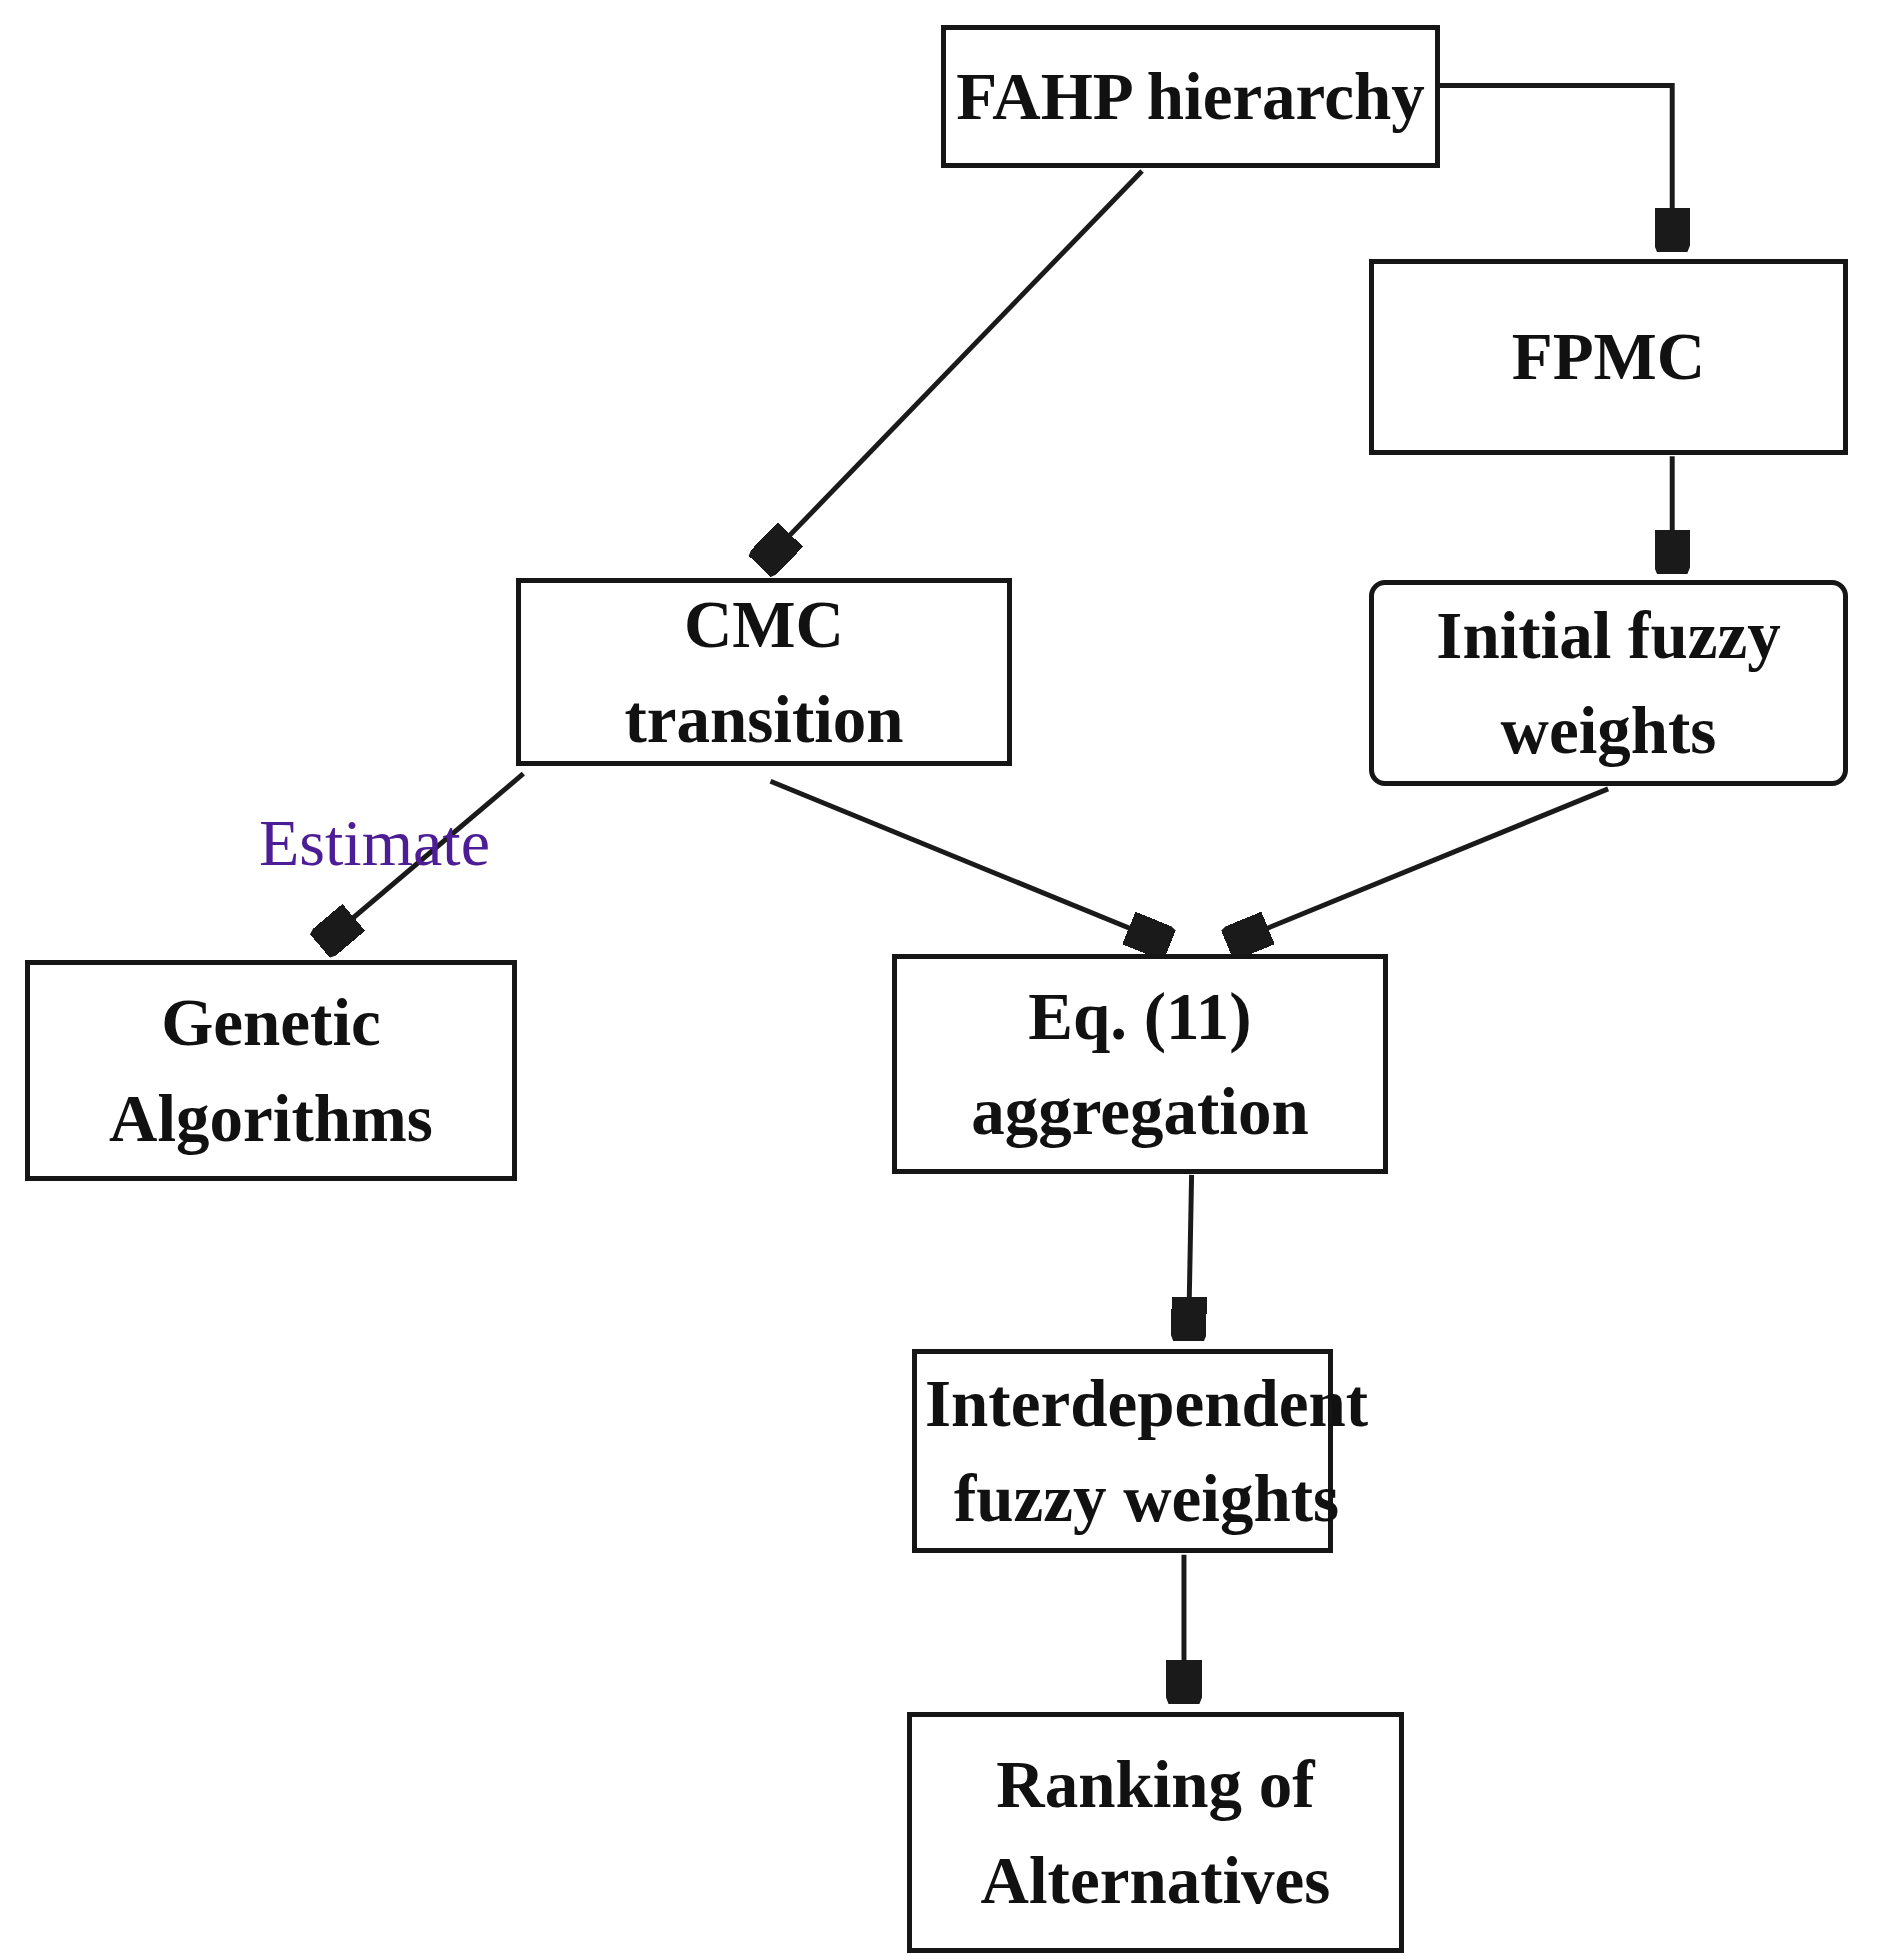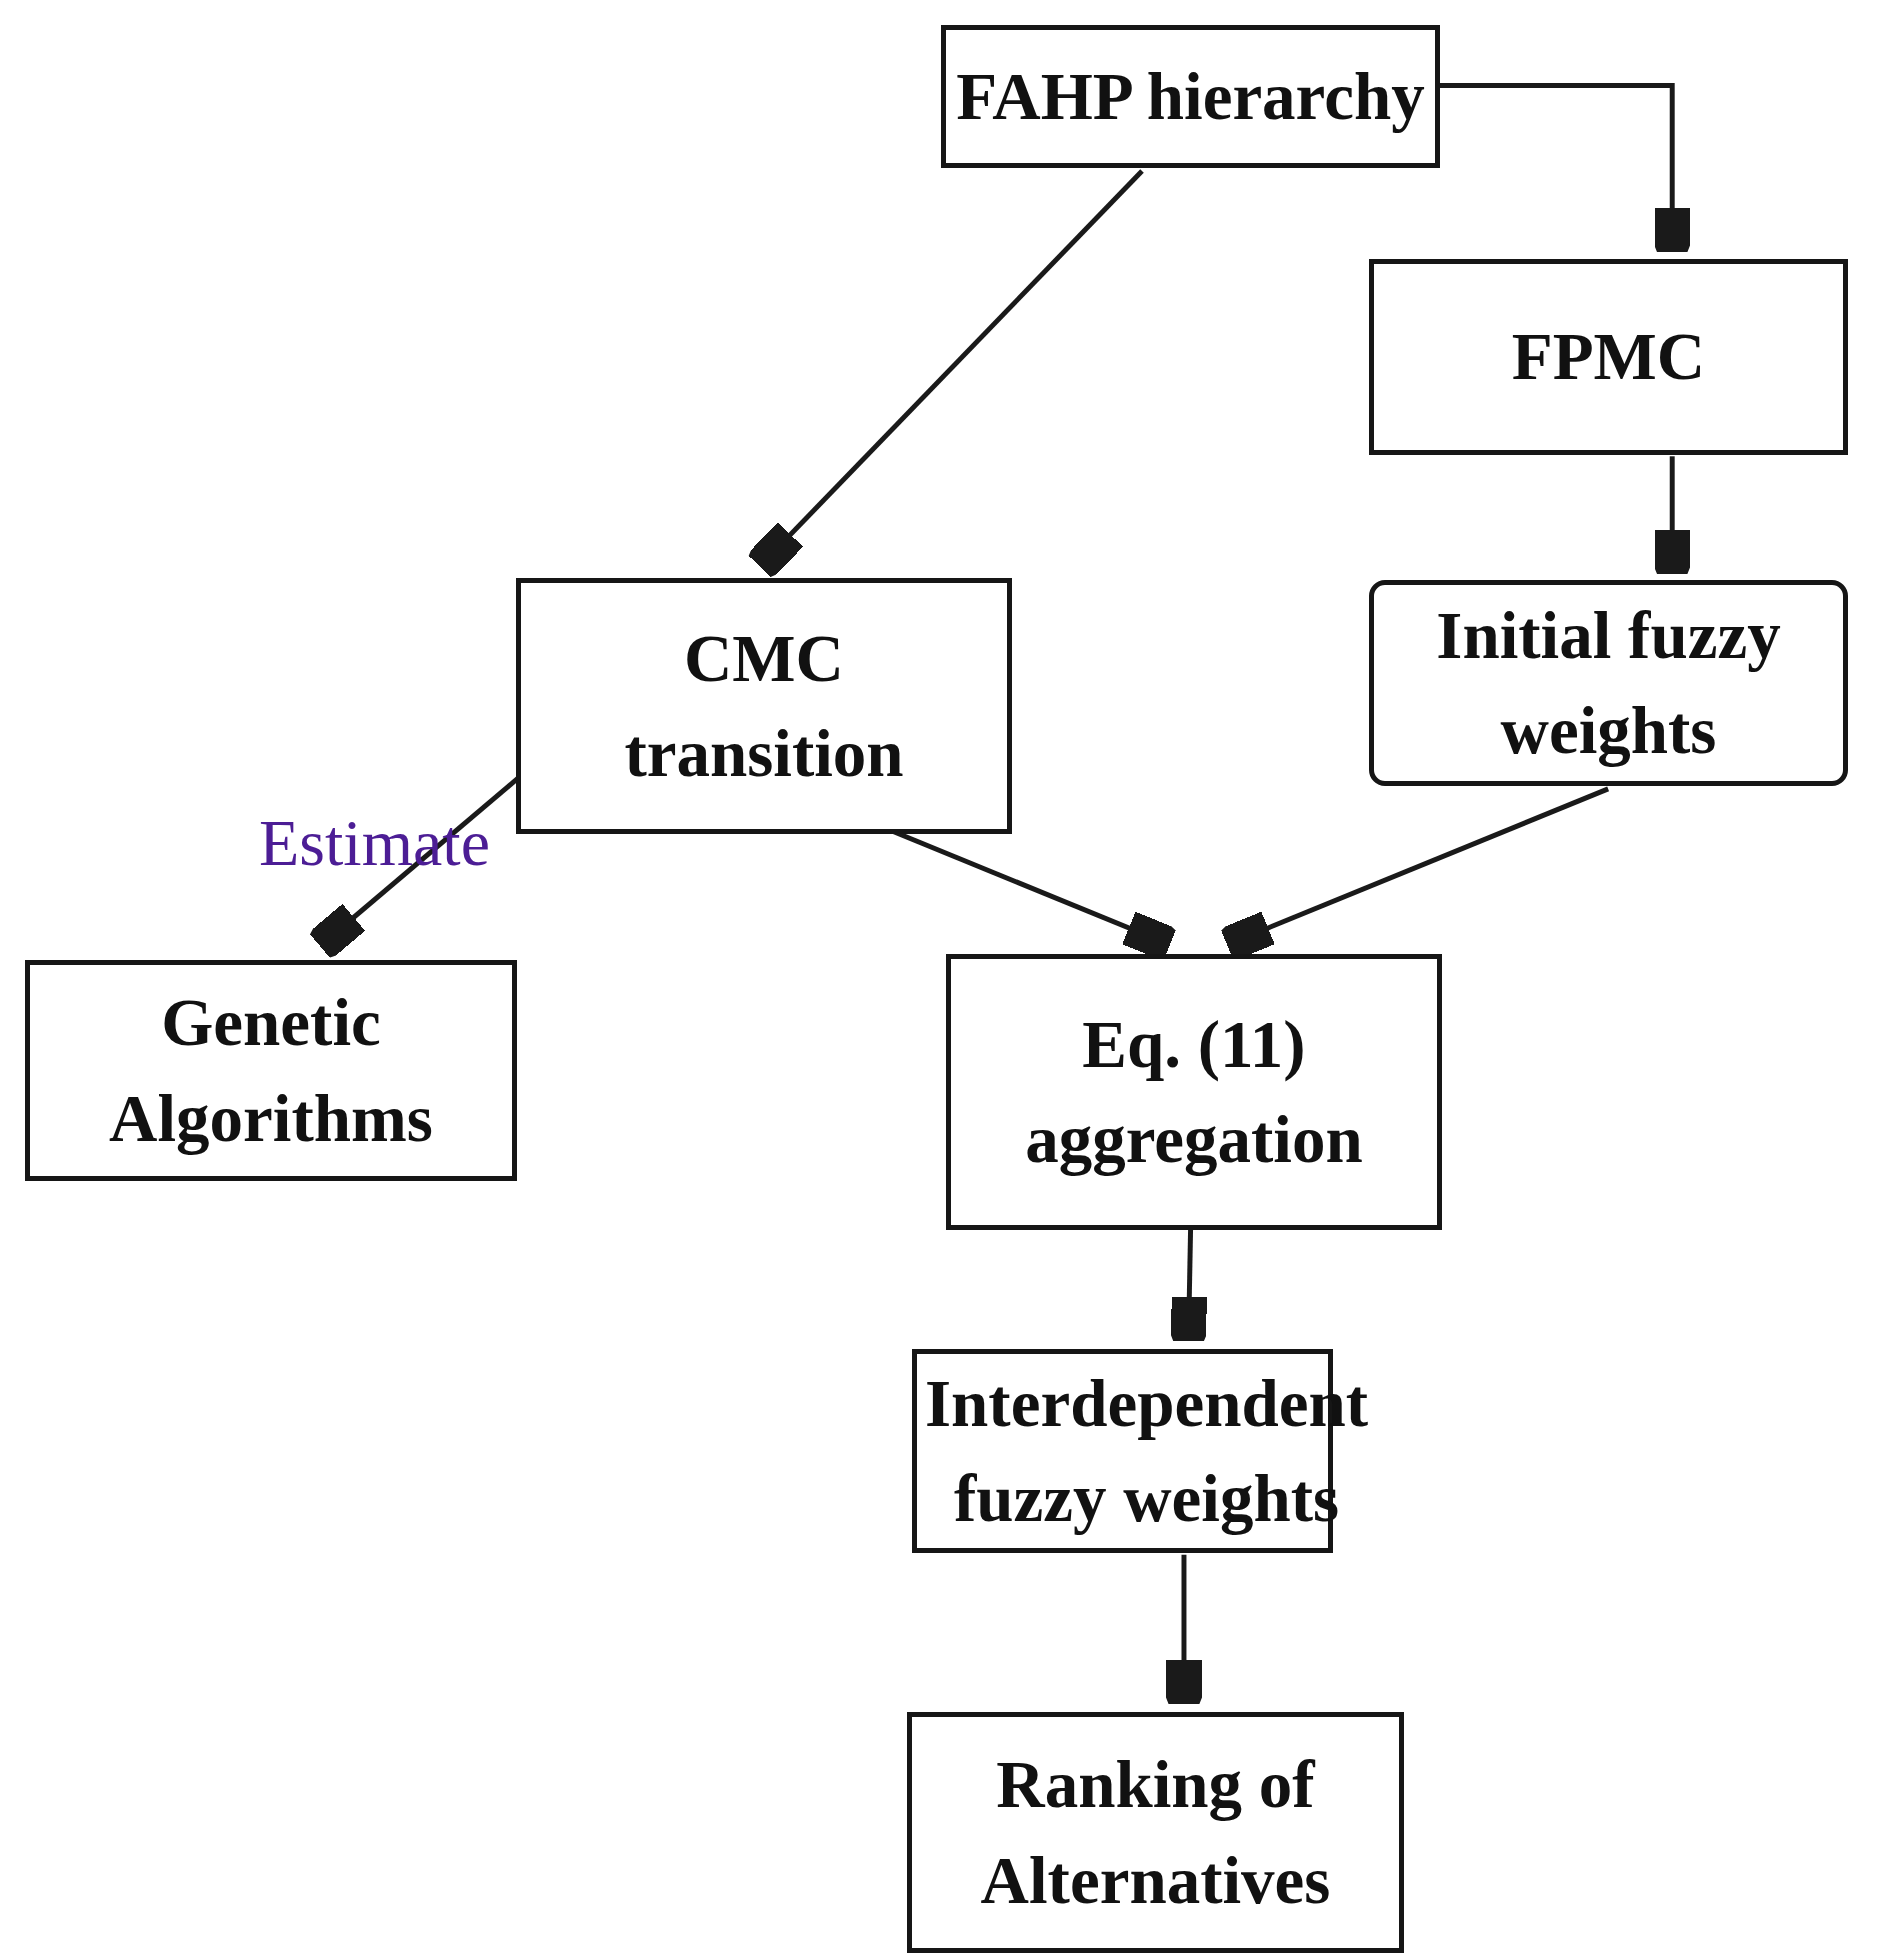--- a/index.html
+++ b/index.html
@@ -39,24 +39,24 @@
     text-align: center;
     color: #111111;
     font-size: 67px;
     line-height: 1.42;
     white-space: nowrap;
     font-weight: bold;
   }
   .node span { display: block; }
   .n-fahp     { left: 941px; top: 25px;   width: 499px; height: 143px; }
   .n-fpmc     { left: 1369px; top: 259px;  width: 479px; height: 196px; gap: 20px; }
-  .n-cmc      { left: 516px;  top: 578px;  width: 496px; height: 256px; }
+  .n-cmc      { left: 516px;  top: 578px;  width: 496px; height: 188px; }
   .n-ifw      { left: 1369px; top: 580px;  width: 479px; height: 206px; border-radius: 16px; }
   .n-ga       { left: 25px;   top: 960px; width: 492px; height: 221px; }
-  .n-eq11     { left: 946px; top: 954px; width: 496px; height: 276px; }
+  .n-eq11     { left: 892px; top: 954px; width: 496px; height: 220px; }
   .n-interdep { left: 912px; top: 1349px; width: 421px; height: 204px; padding-left: 48px; }
   .n-ranking  { left: 907px; top: 1712px; width: 497px; height: 241px; align-items: center; }
   .edge-label {
     position: absolute;
     left: 259px;
     top: 807px;
     font-size: 66px;
     line-height: 1.1;
     color: #4c1d95;
     white-space: nowrap;

